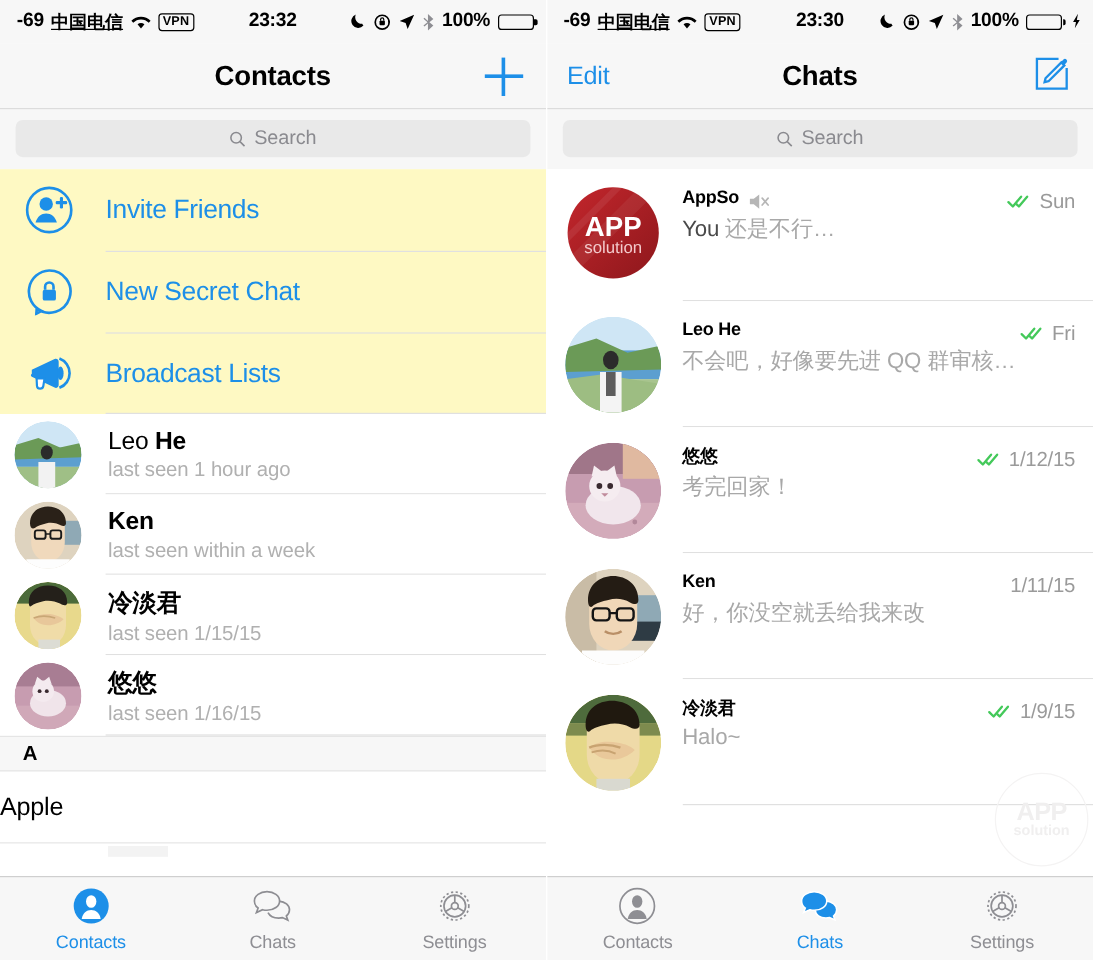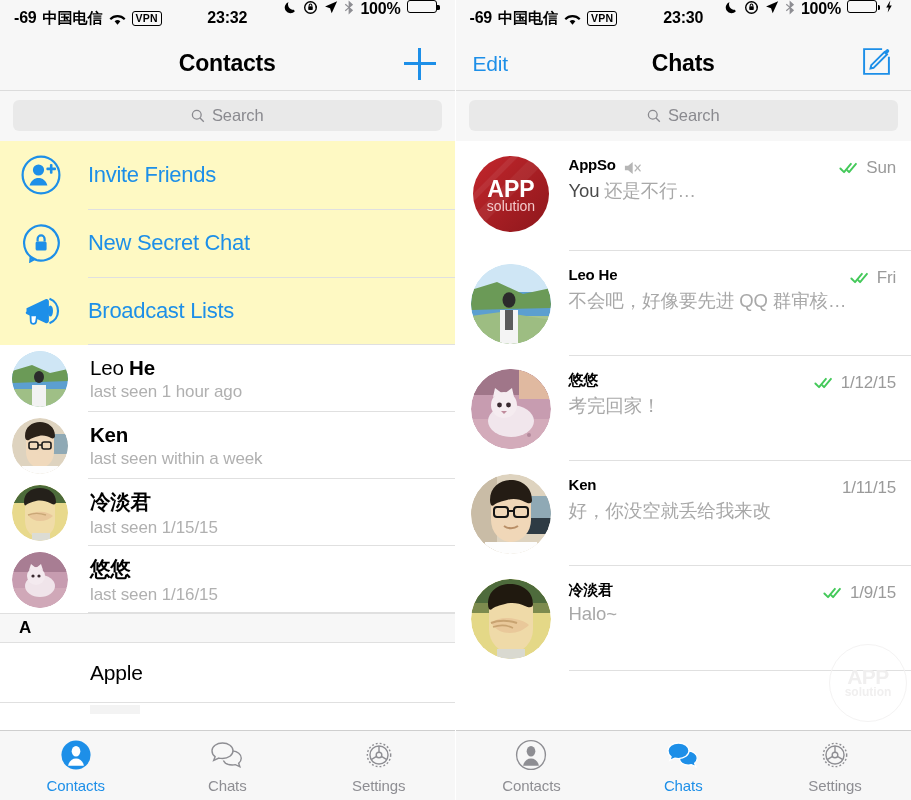--- a/index.html
+++ b/index.html
@@ -16,23 +16,23 @@
 
   
   .statusbar {
     height:36px; background:#f7f7f7;
     display:flex; align-items:center; justify-content:center;
     font-size:16px; font-weight:bold; color:#000;
     position:relative; padding:0 10px;
   }
   .sb-left { display:flex; align-items:center; gap:6px; position:absolute; left:14px; top:0; height:36px; }
   .sb-mid  { display:flex; align-items:center; justify-content:center; width:100%; }
-  .sb-right{ display:flex; gap:6px; position:absolute; right:18px; top:0; height:36px; }
+  .sb-right{ display:flex; align-items:center; gap:6px; position:absolute; right:10px; top:0; height:36px; }
   .sb-txt { font-size:16px; font-weight:bold; letter-spacing:-0.2px; }
-  .sb-cn { font-size:15px; font-weight:bold; }
+  .sb-cn { font-size:15px; font-weight:bold;text-decoration:underline; }
   .vpn-box {
     border:1.6px solid #000; border-radius:3px;
     font-size:10.5px; font-weight:bold; padding:0px 3px 1px; line-height:12px;
     letter-spacing:0.2px;
   }
   .wifi { width:17px; height:13px; position:relative; }
   .moon { font-size:15px; line-height:1; }
   .lockrot { width:15px; height:15px; }
   .loc { width:14px; height:14px; }
   .bt { width:10px; height:15px; }
@@ -104,21 +104,21 @@
   .c-name { font-size:20.5px; color:#000; letter-spacing:-0.2px; }
   .c-name b { font-weight:bold; }
   .c-name .light { font-weight:normal; }
   .c-sub { font-size:17px; color:#b0b0b0; letter-spacing:-0.1px; }
 
   .sec-header {
     background:#f7f7f7; height:30px; display:flex; align-items:center;
     padding-left:19px; font-size:17px; font-weight:bold; color:#000;
     border-top:1px solid #e0e0e0; border-bottom:1px solid #e0e0e0;
   }
-  .plain-row { height:60px; display:flex; align-items:center; padding-left:90px; background:#fff; position:relative; }
+  .plain-row { height:60px; display:flex; align-items:center; background:#fff; position:relative; }
   .plain-row:after { content:""; position:absolute; left:0; right:0; bottom:0; height:1px; background:#e0e0e0; }
   .plain-name { font-size:21px; color:#000; letter-spacing:-0.2px; }
   .ghost-row { height:14px; background:#fff; position:relative; overflow:hidden; }
   .ghost-row .g { position:absolute; left:90px; top:2px; width:50px; height:9px; background:#f3f3f3; }
 
   
   .chat-row { display:flex; padding:13px 15px 0 15px; position:relative; height:105px; background:#fff; }
   .chat-row.tall { height:110px; }
   .chat-row:after {
     content:""; position:absolute; left:113px; right:0; bottom:0; height:1px; background:#e0e0e0;

